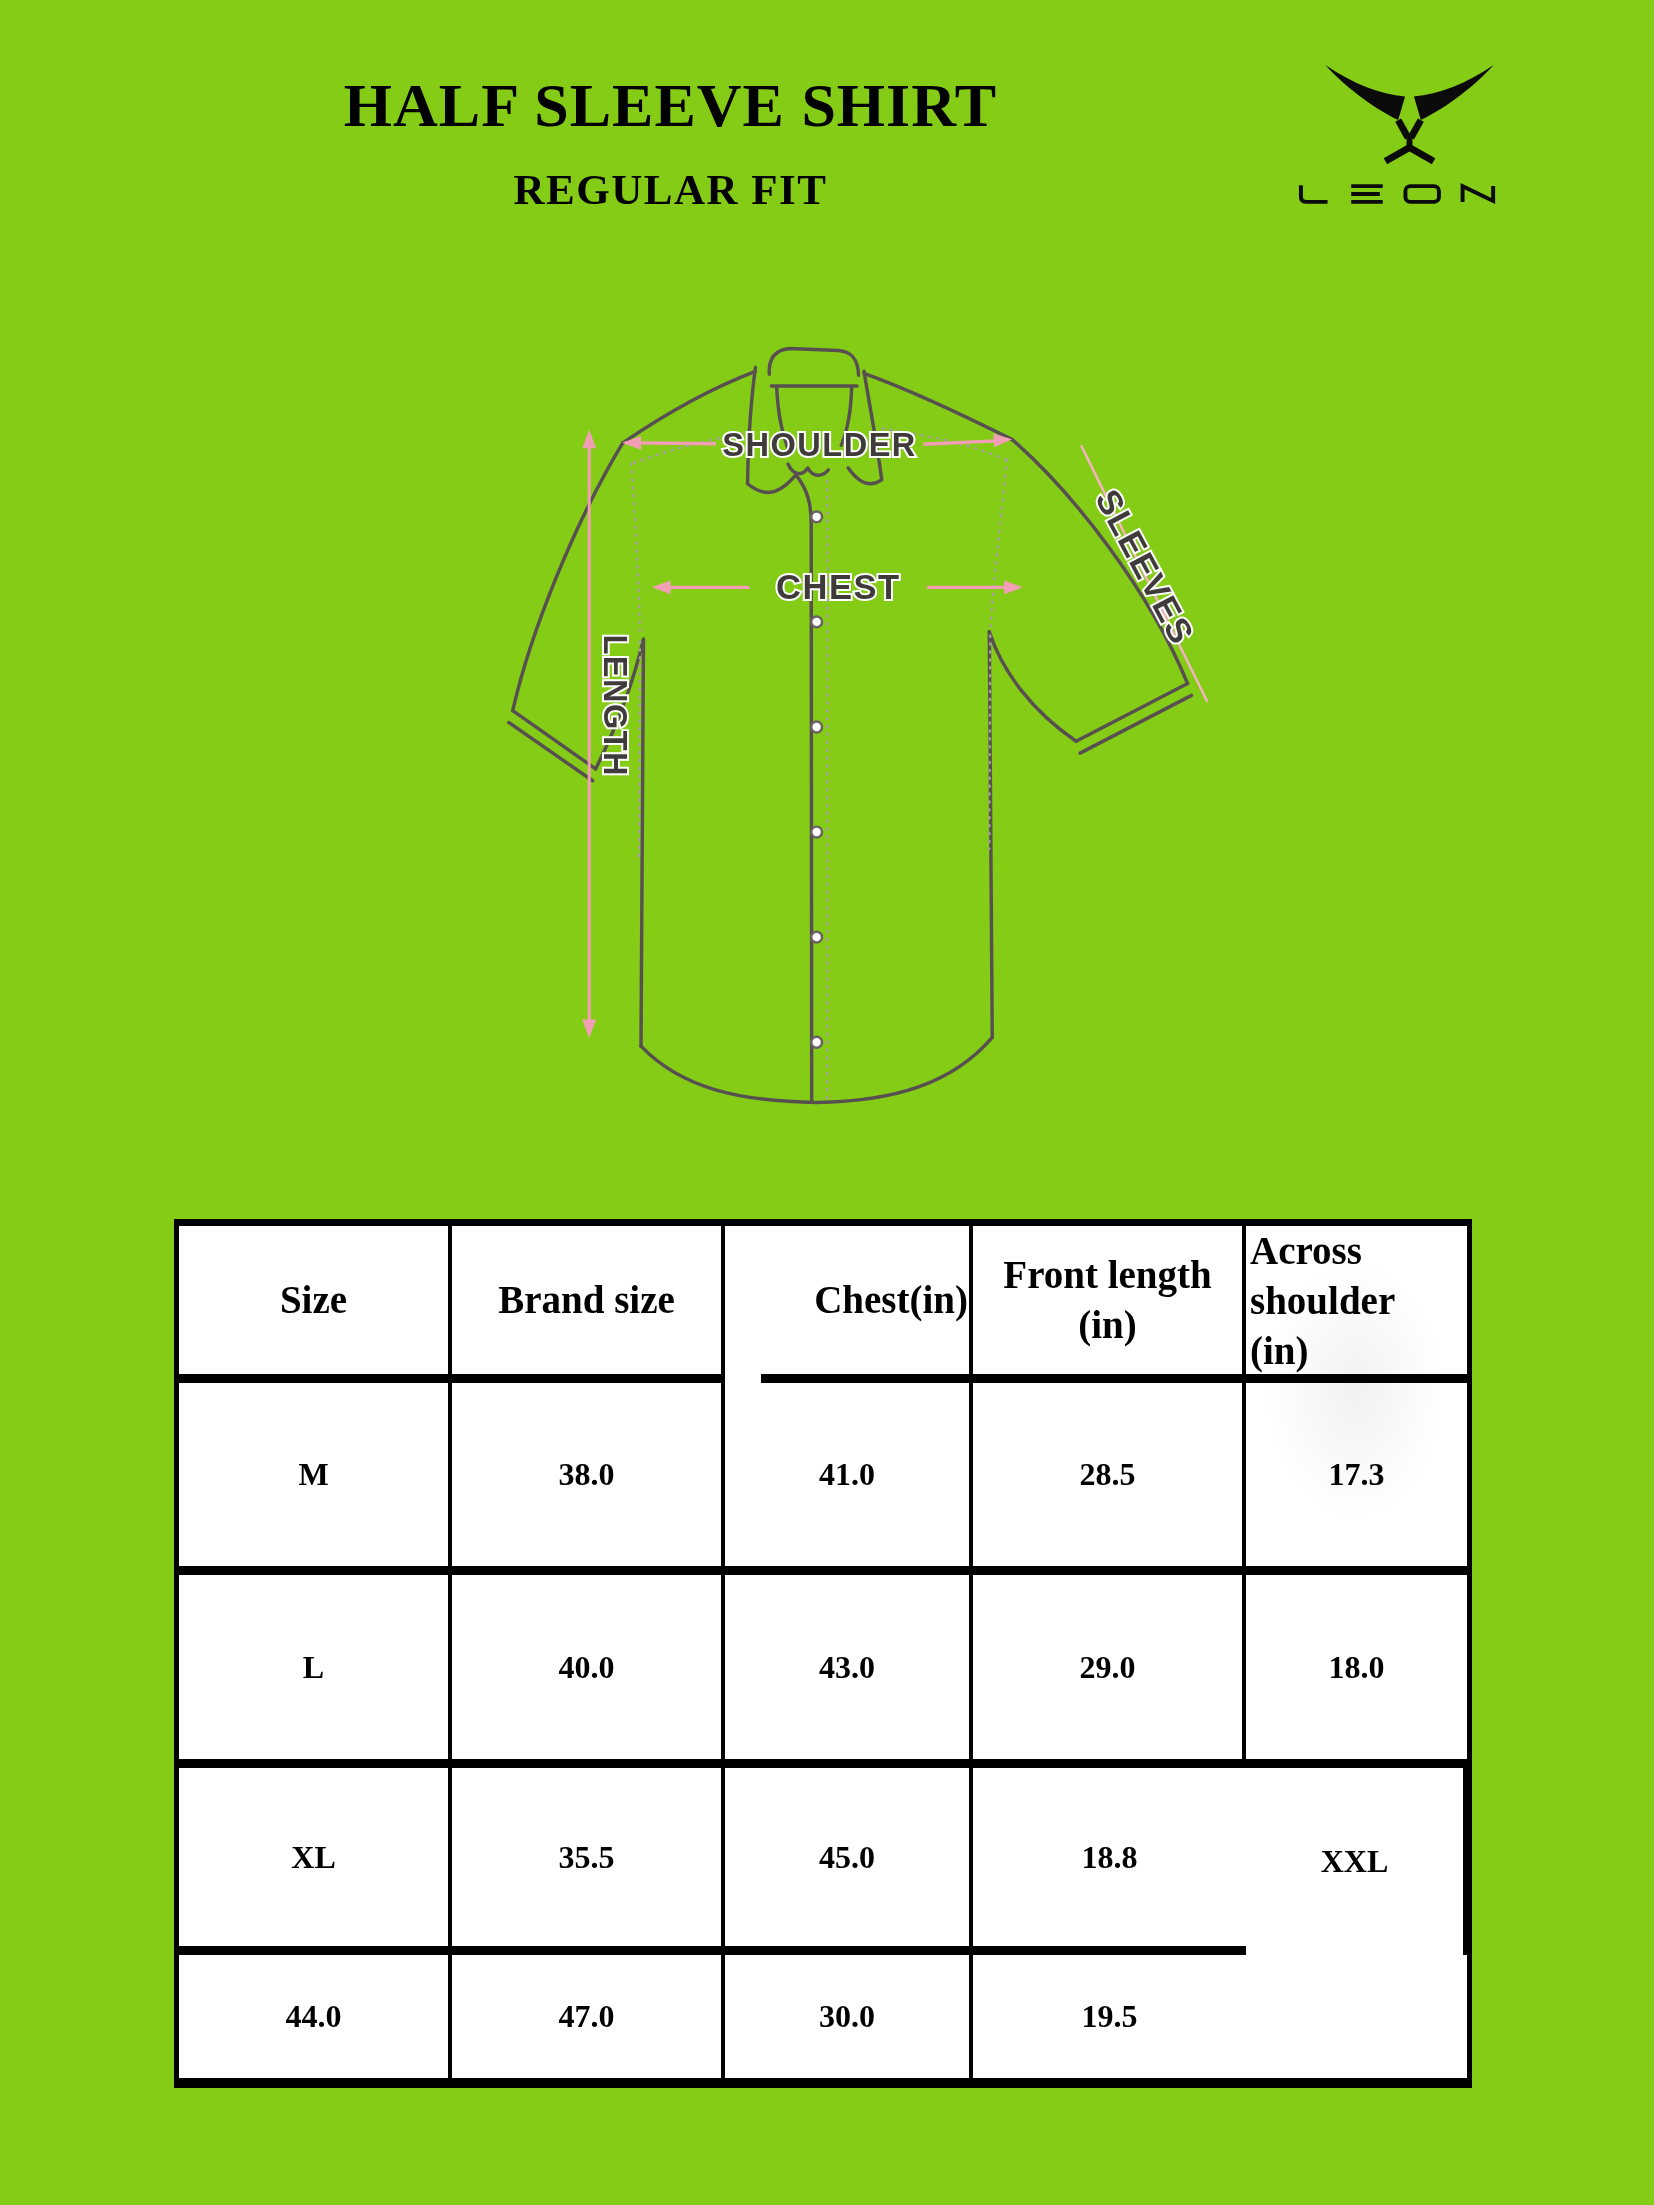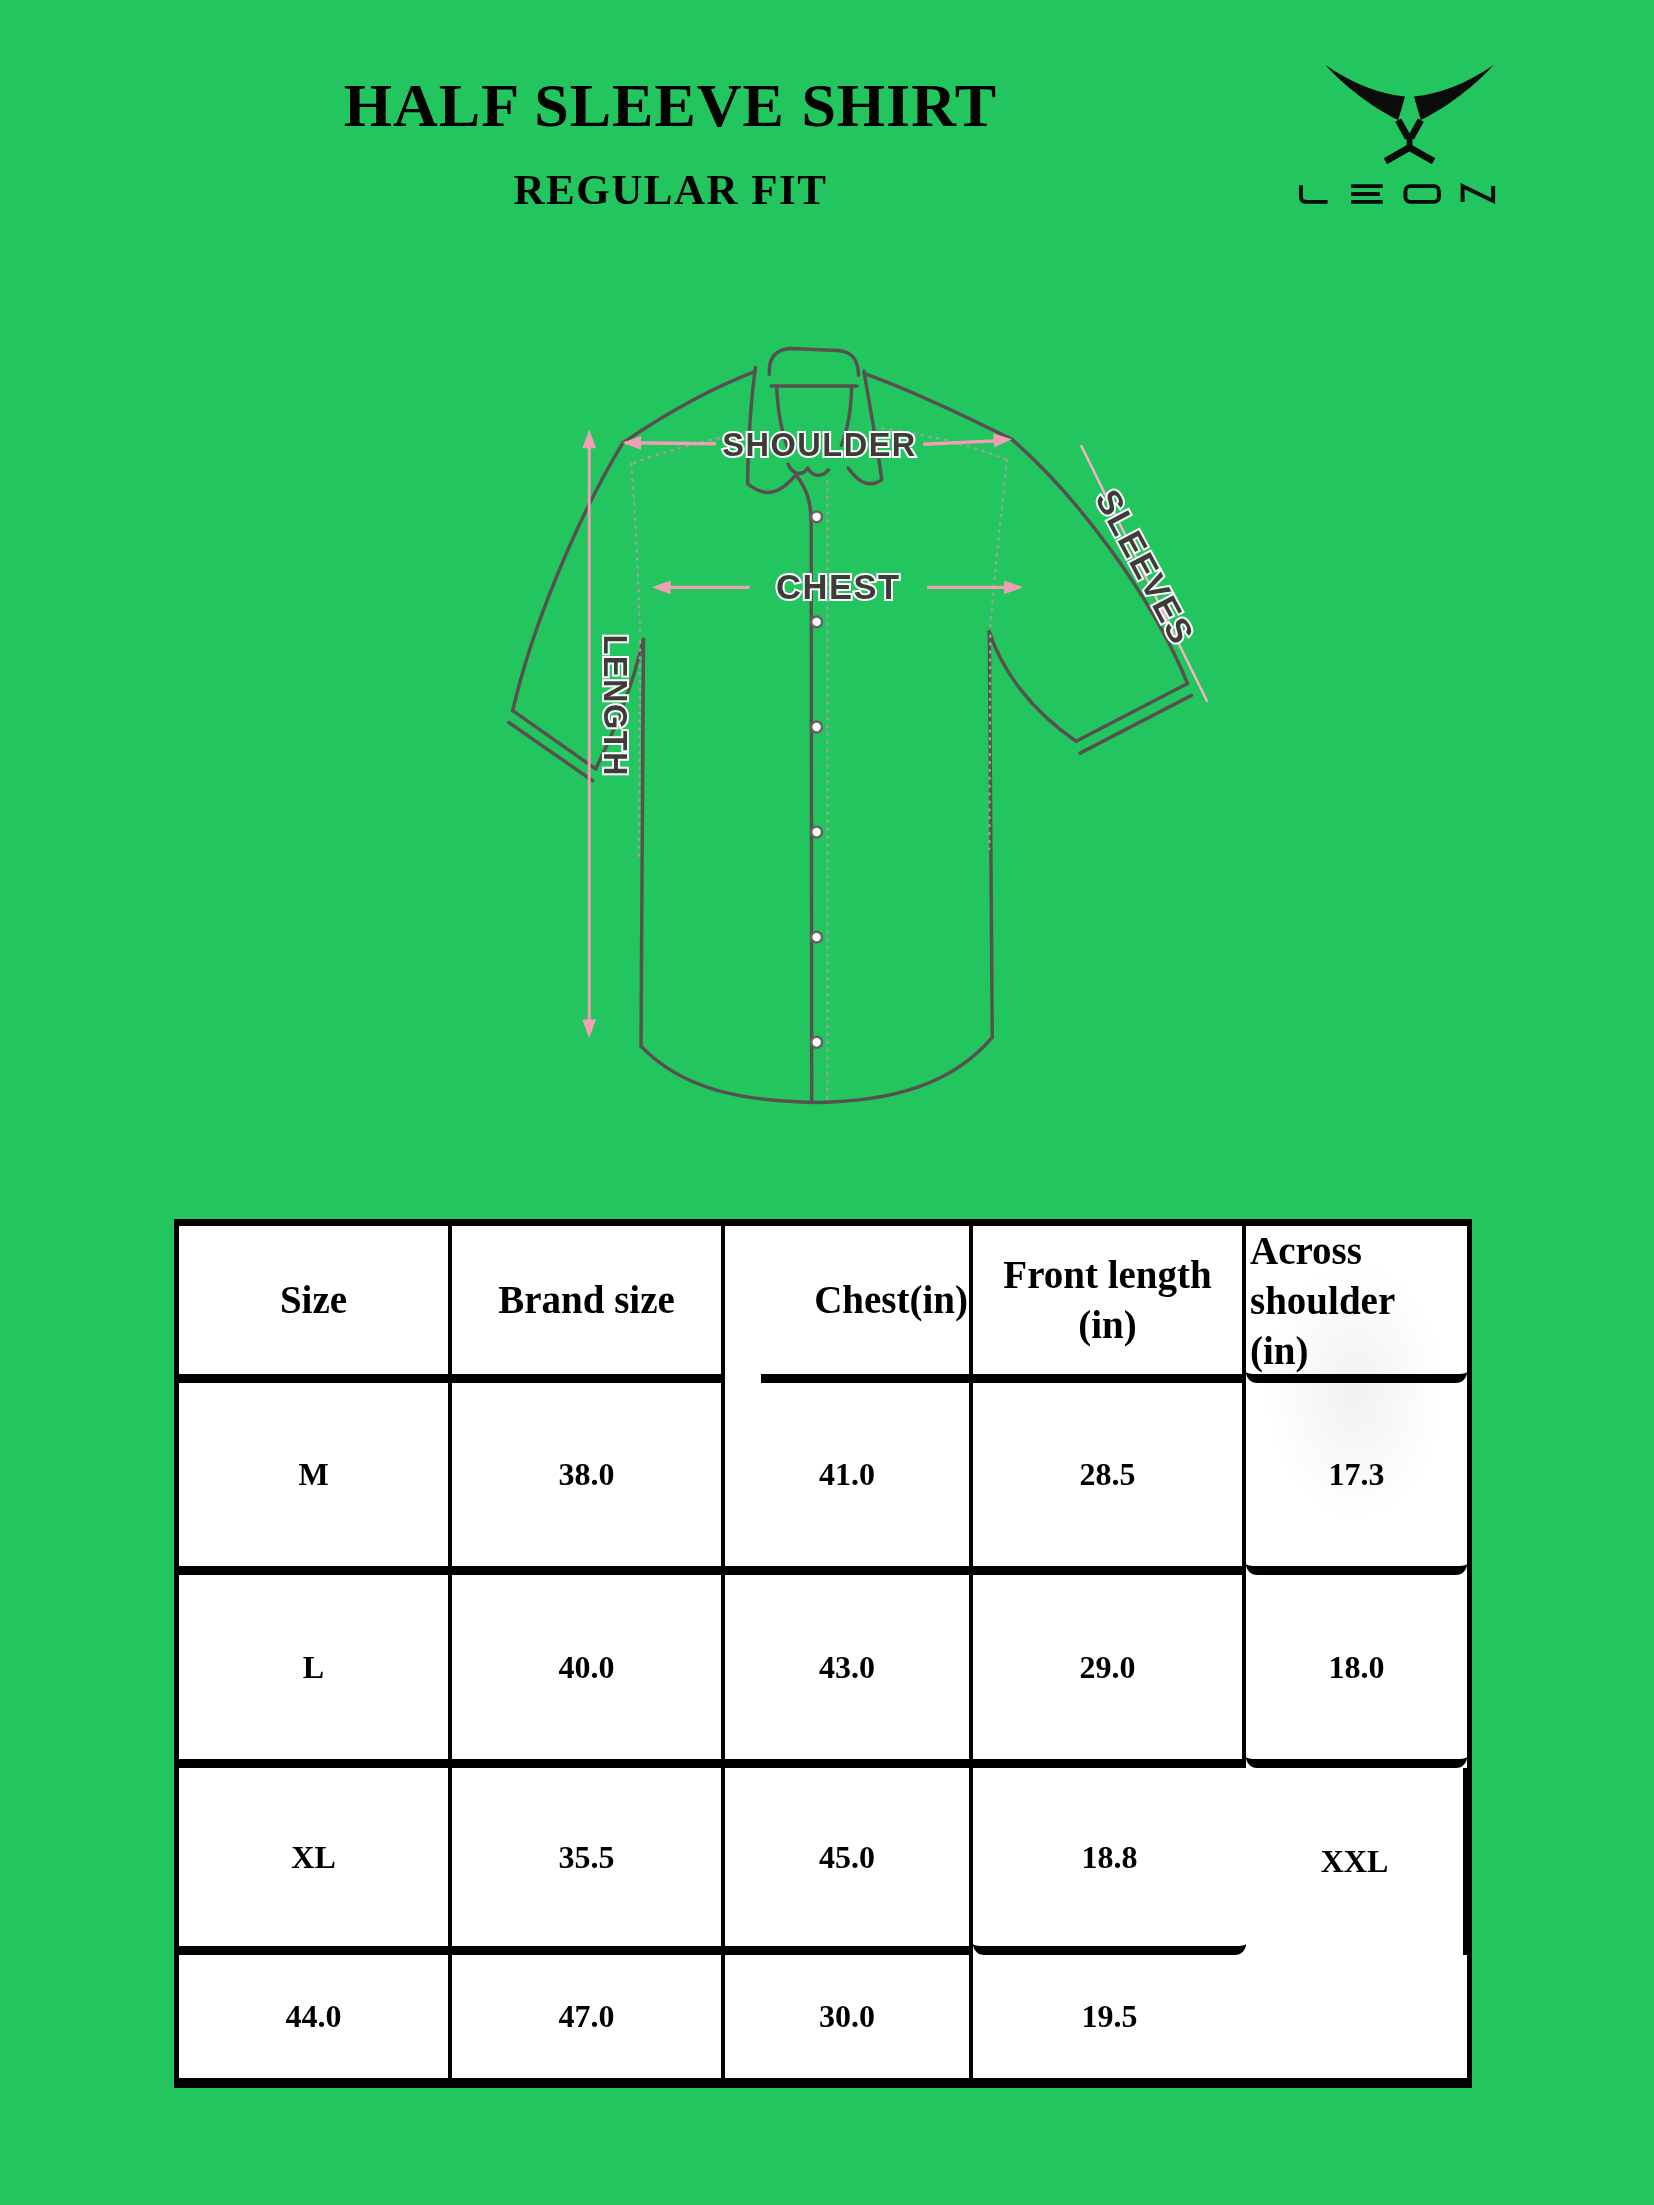--- a/index.html
+++ b/index.html
@@ -1,16 +1,16 @@
 <!DOCTYPE html>
 <html style="font-size:8px"><head>
 <meta charset="utf-8">
 <style>
   html,body{margin:0;padding:0;background:#ffffff;}
-  .page{position:relative;width:1654px;height:2205px;background:#22c55e;overflow:hidden;
+  .page{position:relative;width:1654px;height:2205px;background:#84cc16;overflow:hidden;
         font-family:"Liberation Serif","DejaVu Serif",serif;}
   
   .header{position:absolute;left:276px;top:73px;width:789px;text-align:center;color:#000;}
   .title{font-size:62px;font-weight:bold;letter-spacing:1px;line-height:1.05;margin:0;}
   .subtitle{font-size:43px;font-weight:bold;letter-spacing:1.5px;margin:27px 0 0 0;}
   
   .logo{position:absolute;left:1296px;top:64px;width:227px;text-align:center;}
   .logo-mark{display:block;margin:0 auto;}
   .brand-name{display:block;margin-top:0px;}
   
@@ -20,21 +20,21 @@
   
   .chart{position:absolute;left:174px;top:1219px;width:1288px;
          border:5px solid #000;border-top-width:7px;border-bottom-width:10px;
          display:grid;
          grid-template-columns:273px 273px 248px 273px 221px;
          grid-template-rows:157px 192px 193px 187px 123px;
          background:#ffffff;}
   .cell{border-right:4.4px solid #000;border-bottom:9.4px solid #000;
         display:flex;align-items:center;justify-content:center;
         font-weight:bold;color:#000;position:relative;}
-  .cell.last-col{border-right:none;border-radius:11px;}
+  .cell.last-col{border-right:none;}
   .cell.last-row{border-bottom:none;}
   .hcell{font-size:39px;line-height:1.28;text-align:center;flex-direction:column;}
   .hcell span{display:block;}
   .hcell span:empty{display:none;}
   .hcell.h-chest{align-items:flex-end;justify-content:center;text-align:right;padding-right:1px;margin-left:36px;}
   .hcell.h-across{align-items:flex-start;justify-content:flex-start;text-align:left;padding-left:4px;}
   .dcell{font-size:32px;}
   .shade{position:absolute;right:-2.5px;top:-5px;width:256px;height:483px;pointer-events:none;
          background:radial-gradient(closest-side at 55% 35%,rgba(0,0,0,0.055),rgba(0,0,0,0) 78%);}
 </style>

